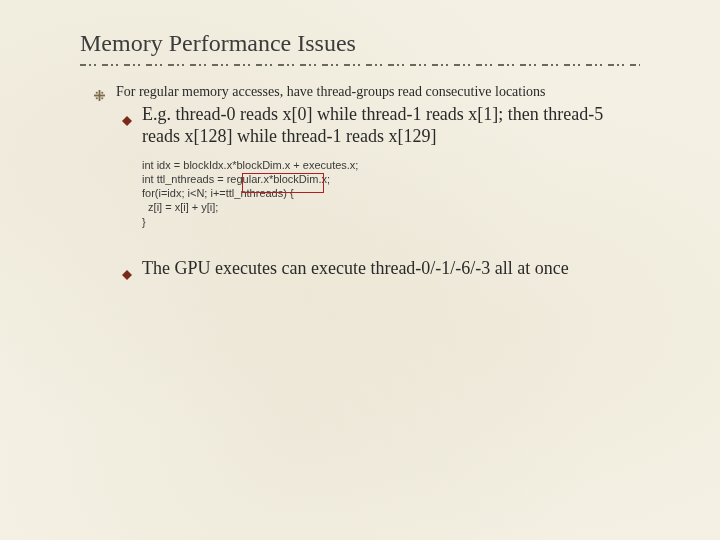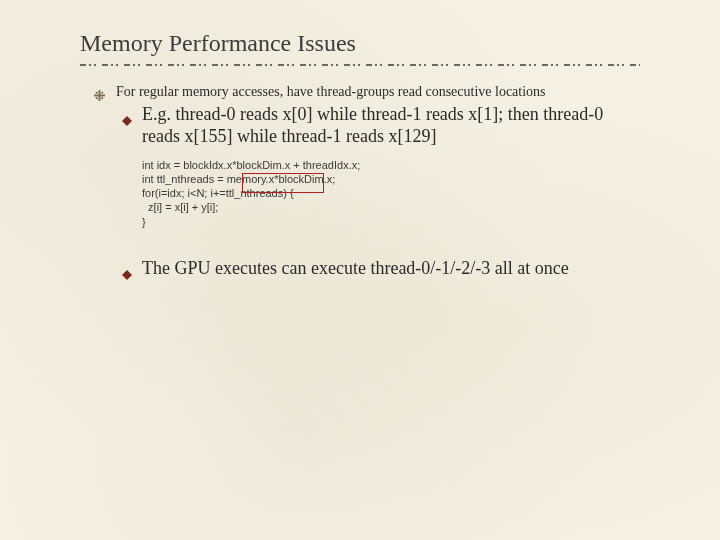--- a/index.html
+++ b/index.html
@@ -118,36 +118,36 @@
       </span>
       <span>For regular memory accesses, have thread-groups read consecutive locations</span>
     </div>
 
     <div class="l2">
       <span class="bullet-icon">
         <svg viewBox="0 0 10 10">
             <polygon points="5,0 10,5 5,10 0,5" fill="#7a2a1a"></polygon>
           </svg>
       </span>
-      <span>E.g. thread-0 reads x[0] while thread-1 reads x[1]; then thread-0 reads x[155] while thread-1 reads x[129]</span>
+      <span>E.g. thread-0 reads x[0] while thread-1 reads x[1]; then thread-5 reads x[128] while thread-1 reads x[129]</span>
     </div>
 
-    <div class="code-block"><span>int idx = blockIdx.x*blockDim.x + threadIdx.x;</span>
-<span>int ttl_nthreads = memory.x*blockDim.x;</span>
+    <div class="code-block"><span>int idx = blockIdx.x*blockDim.x + executes.x;</span>
+<span>int ttl_nthreads = regular.x*blockDim.x;</span>
 <span>for(i=idx; i&lt;N; i+=ttl_nthreads) {</span>
 <span>  z[i] = x[i] + y[i];</span>
 <span>}</span><div class="highlight-box" style="left:100px; top:15px; width:80px; height:18px;"></div></div>
 
 
     <div class="gap"></div>
 
     <div class="l2">
       <span class="bullet-icon">
         <svg viewBox="0 0 10 10">
             <polygon points="5,0 10,5 5,10 0,5" fill="#7a2a1a"></polygon>
           </svg>
       </span>
-      <span>The GPU executes can execute thread-0/-1/-2/-3 all at once</span>
+      <span>The GPU executes can execute thread-0/-1/-6/-3 all at once</span>
     </div>
 
 
   </div>
 </div>
 
 </body></html>

